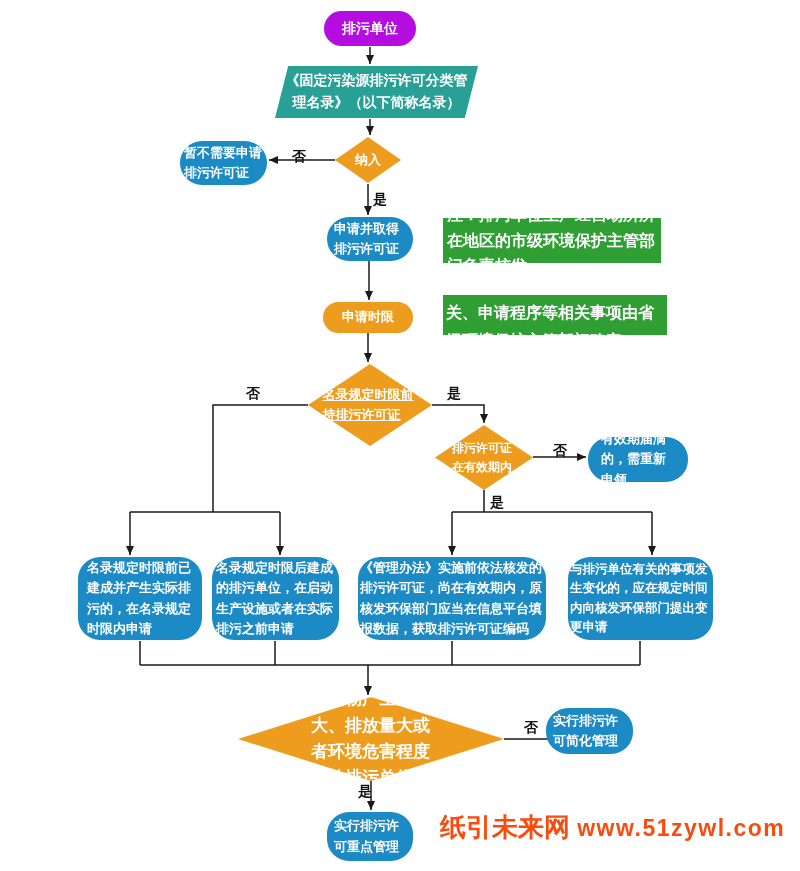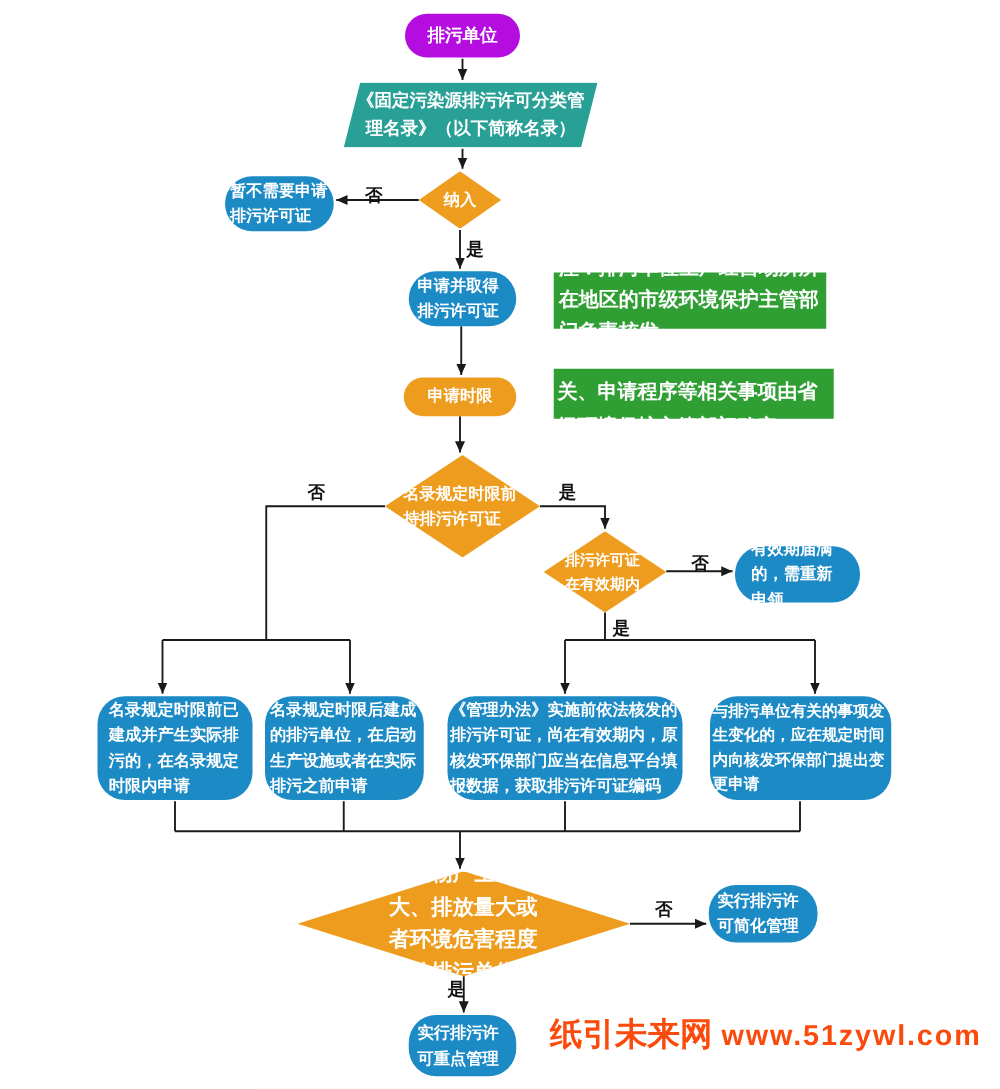--- a/index.html
+++ b/index.html
@@ -54,32 +54,32 @@
   
   .n-start{left:324px;top:11px;width:92px;height:35px;font-size:14px;}
   .n-catalog{left:275px;top:66px;width:203px;height:52px;font-size:14px;}
   .n-catalog .txt{width:186px;}
   .n-include{left:335px;top:137px;width:66px;height:46px;font-size:13px;}
   .n-nopermit{left:180px;top:141px;width:87px;height:44px;font-size:13px;padding:0 4px;}
   .n-apply{left:327px;top:217px;width:86px;height:44px;font-size:13px;padding:0 7px;}
   .n-note1{left:443px;top:218px;width:218px;height:45px;font-size:16px;padding:0 4px;line-height:1.6;}
   .n-timelimit{left:323px;top:302px;width:90px;height:31px;font-size:13px;}
   .n-note2{left:443px;top:295px;width:224px;height:40px;font-size:16px;padding:0 3px;line-height:1.7;font-family:Liberation Mono, monospace;}
-  .n-hold{left:308px;top:364px;width:124px;height:82px;font-size:13px;}
+  .n-hold{left:308px;top:364px;width:124px;height:82px;font-size:13px;text-decoration:underline;}
   .n-hold .txt{width:95px;text-align:left;}
   .n-valid{left:435px;top:425px;width:98px;height:65px;font-size:12px;}
   .n-valid .txt{width:64px;text-align:left;}
   .n-renew{left:588px;top:437px;width:100px;height:45px;font-size:13px;padding:0 13px;}
   .n-case1{left:78px;top:557px;width:124px;height:83px;font-size:13px;padding:0 9px;}
   .n-case2{left:212px;top:557px;width:127px;height:83px;font-size:13px;padding:12px 4px;}
   .n-case3{left:358px;top:557px;width:188px;height:83px;font-size:13px;padding:0 2px;}
   .n-case4{left:568px;top:557px;width:145px;height:83px;font-size:12.5px;padding:0 2px;}
   .n-key{left:238px;top:697px;width:266px;height:84px;font-size:17px;}
   .n-key .txt{width:120px;text-align:left;}
-  .n-simplified{left:567px;top:708px;width:87px;height:46px;font-size:13px;padding:0 7px;}
+  .n-simplified{left:546px;top:708px;width:87px;height:46px;font-size:13px;padding:0 7px;}
   .n-keymgmt{left:327px;top:812px;width:86px;height:49px;font-size:13px;padding:0 7px;}
   
   .l-no1{left:292px;top:149px;}
   .l-yes1{left:373px;top:192px;}
   .l-no2{left:246px;top:386px;}
   .l-yes2{left:447px;top:386px;}
   .l-no3{left:553px;top:443px;}
   .l-yes3{left:490px;top:495px;}
   .l-no4{left:524px;top:720px;}
   .l-yes4{left:358px;top:784px;}

